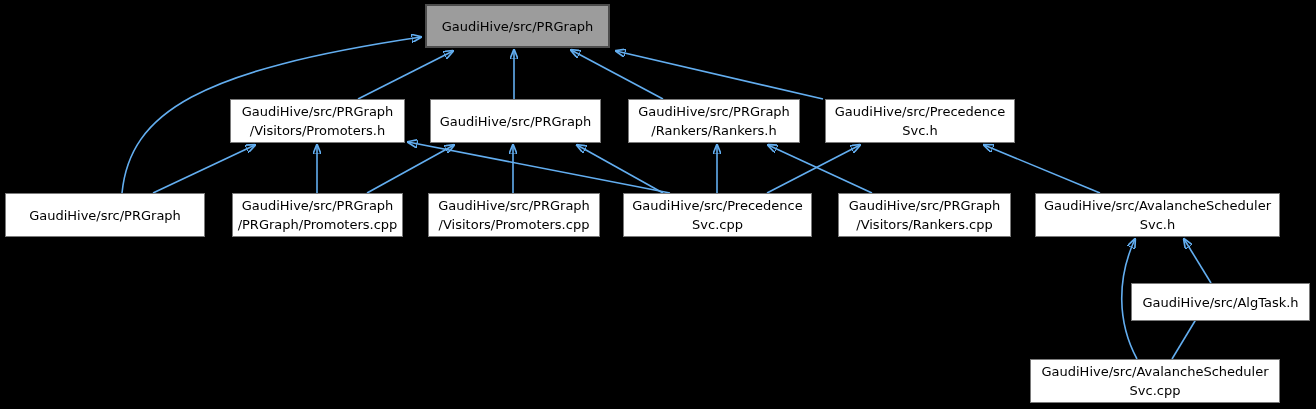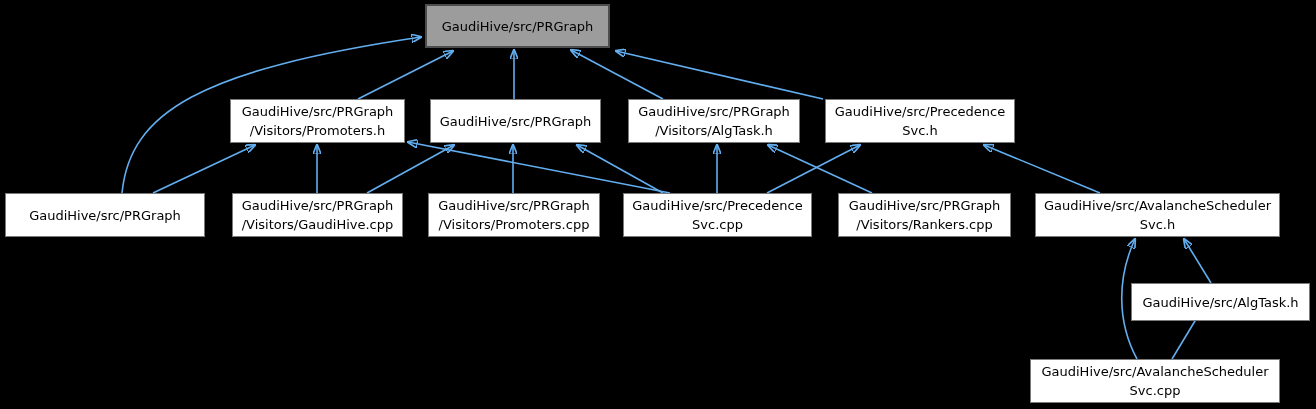--- a/index.html
+++ b/index.html
@@ -85,32 +85,32 @@
     </div>
     <div class="node" style="left: 230px; top: 99px; width: 175px; height: 44px;">
       <div class="line">GaudiHive/src/PRGraph</div>
       <div class="line">/Visitors/Promoters.h</div>
     </div>
     <div class="node" style="left: 430px; top: 99px; width: 171px; height: 44px;">
       <div class="line">GaudiHive/src/PRGraph</div>
     </div>
     <div class="node" style="left: 628px; top: 99px; width: 172px; height: 44px;">
       <div class="line">GaudiHive/src/PRGraph</div>
-      <div class="line">/Visitors/AlgTask.h</div>
+      <div class="line">/Rankers/Rankers.h</div>
     </div>
     <div class="node" style="left: 825px; top: 99px; width: 190px; height: 44px;">
       <div class="line">GaudiHive/src/Precedence</div>
       <div class="line">Svc.h</div>
     </div>
     <div class="node" style="left: 5px; top: 193px; width: 200px; height: 44px;">
       <div class="line">GaudiHive/src/PRGraph</div>
     </div>
     <div class="node" style="left: 232px; top: 193px; width: 171px; height: 44px;">
       <div class="line">GaudiHive/src/PRGraph</div>
-      <div class="line">/Visitors/GaudiHive.cpp</div>
+      <div class="line">/PRGraph/Promoters.cpp</div>
     </div>
     <div class="node" style="left: 428px; top: 193px; width: 172px; height: 44px;">
       <div class="line">GaudiHive/src/PRGraph</div>
       <div class="line">/Visitors/Promoters.cpp</div>
     </div>
     <div class="node" style="left: 623px; top: 193px; width: 189px; height: 44px;">
       <div class="line">GaudiHive/src/Precedence</div>
       <div class="line">Svc.cpp</div>
     </div>
     <div class="node" style="left: 838px; top: 193px; width: 173px; height: 44px;">

